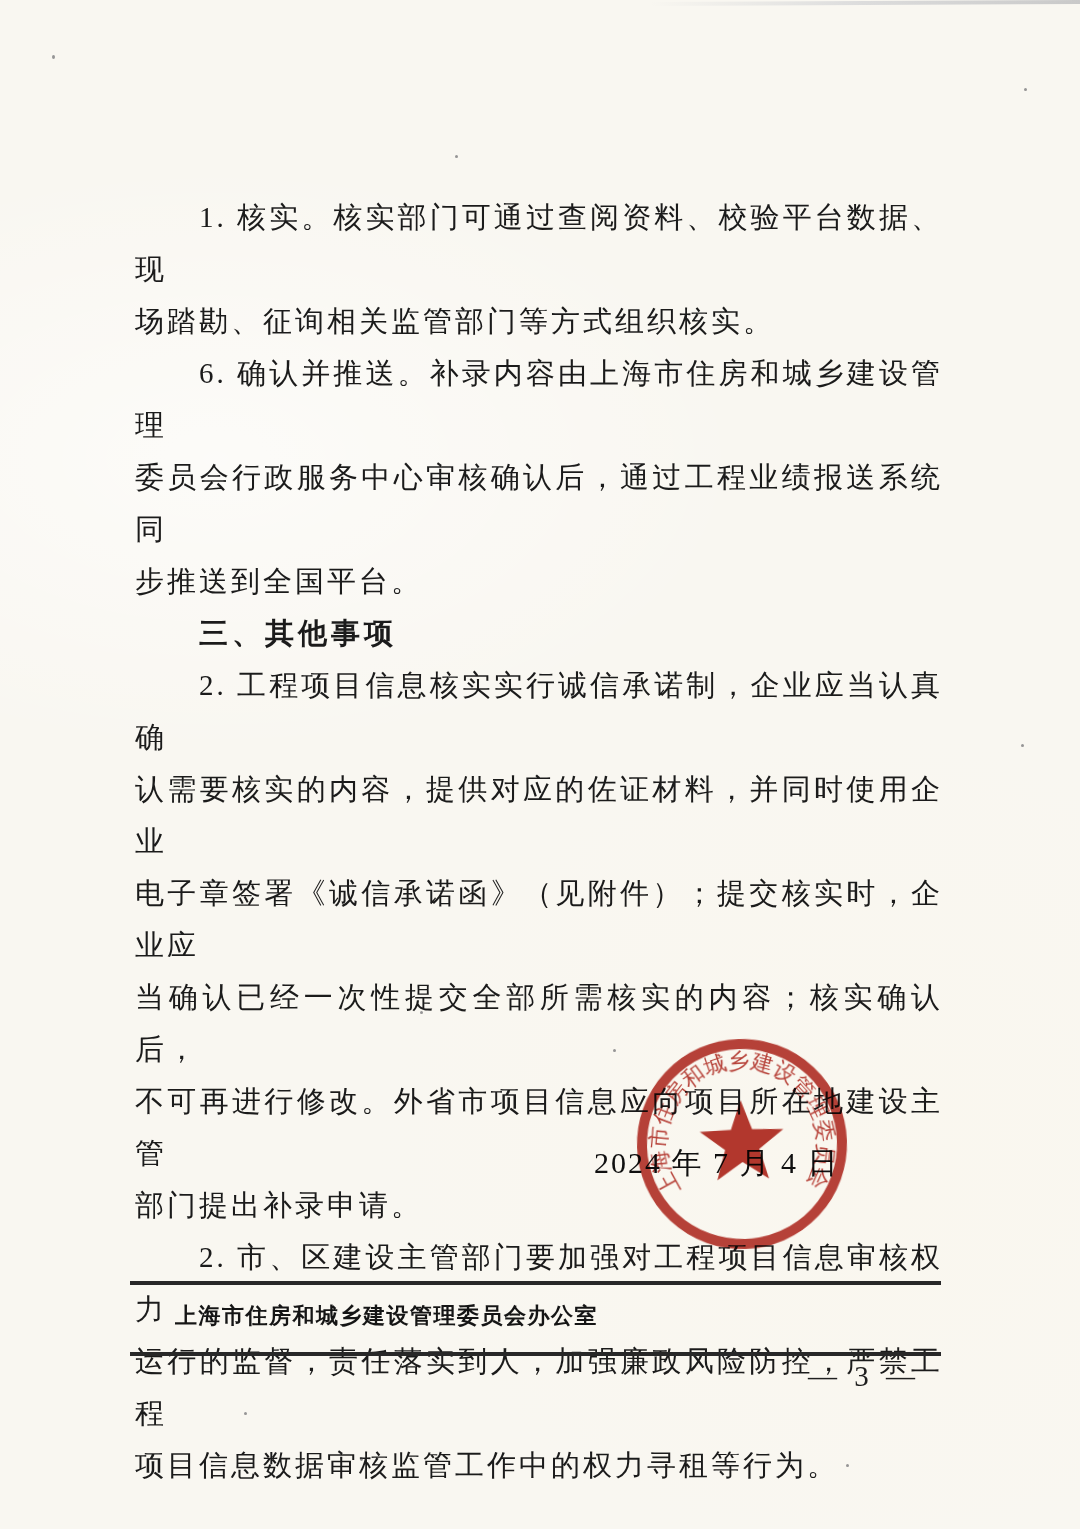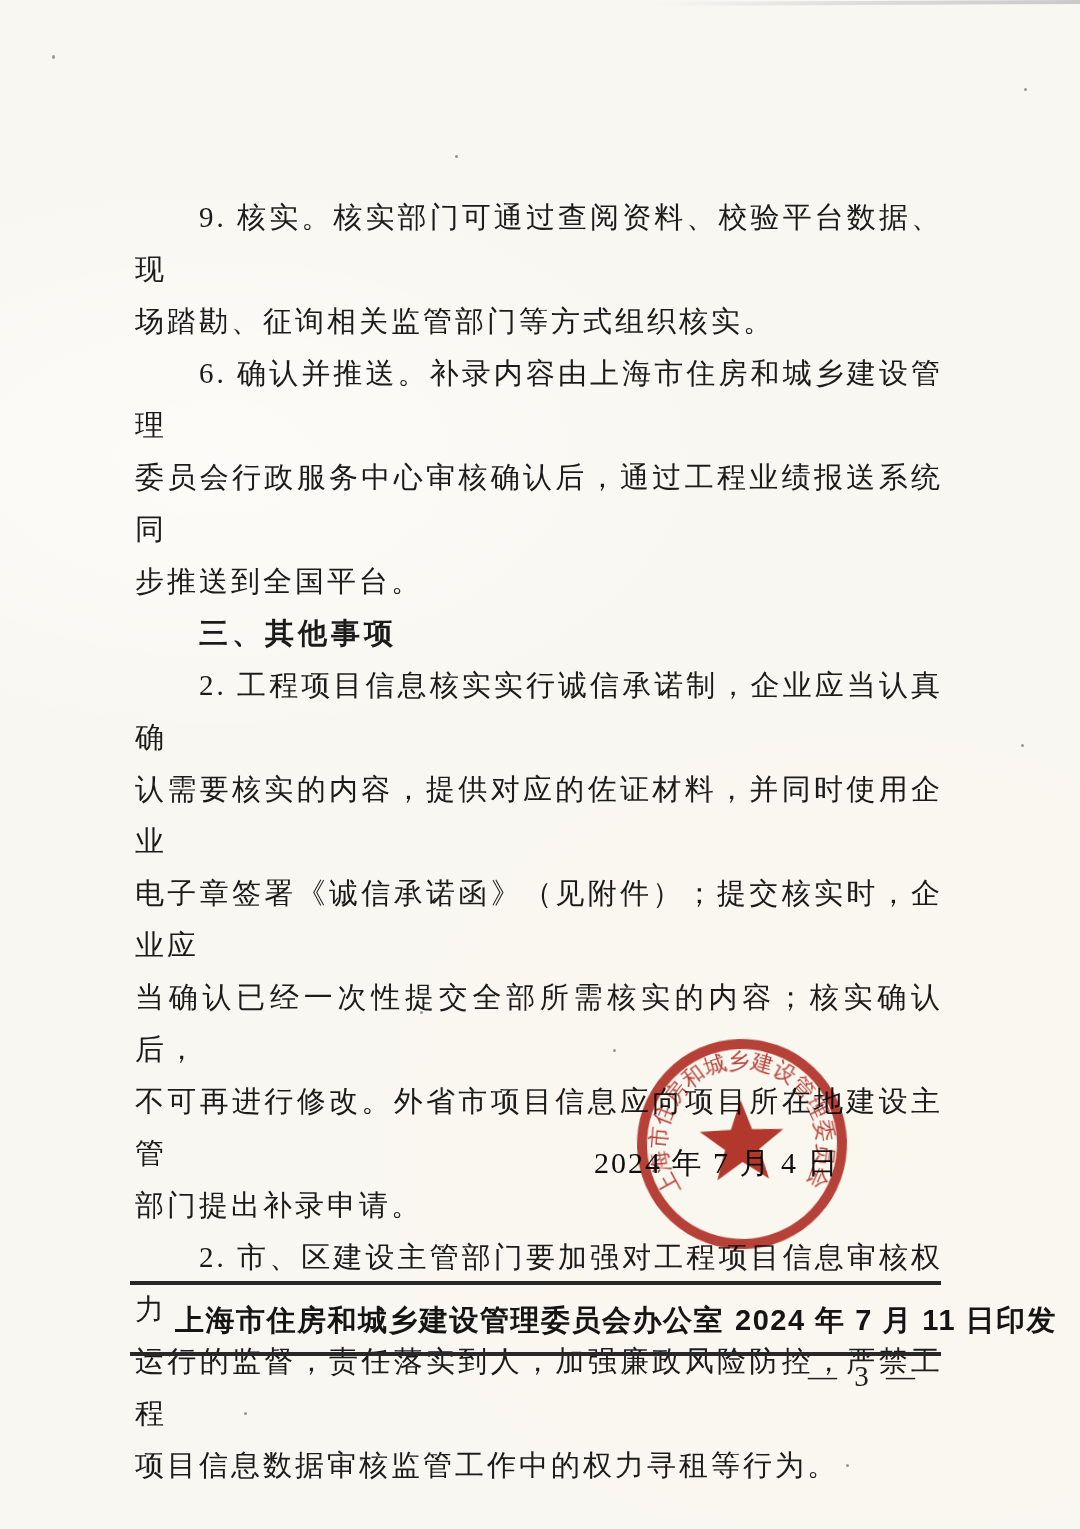--- a/index.html
+++ b/index.html
@@ -51,39 +51,38 @@
   }
 
   .footer-rule { position:absolute; left:130px; width:811px; height:4px; background:#282828; }
   .rule-top { top:1281px; }
   .rule-bottom { top:1352px; }
 
   .footer-row {
     position:absolute; left:175px; top:1301px; width:727px;
     display:flex; justify-content:space-between; align-items:center;
     font-family:"Liberation Sans","DejaVu Sans",sans-serif;
-    font-weight:700; font-size:29px; letter-spacing:1.5px; color:#151515;
+    font-weight:700; font-size:22px; letter-spacing:1.5px; color:#151515;
     white-space:nowrap;
-    gap:11px;
   }
 
   .page-number {
     position:absolute; left:808px; top:1360px;
     font-size:29px; letter-spacing:5px; color:#1f1f1f; white-space:nowrap;
   }
 </style>
 </head>
 <body>
 
 <div class="page">
 
   <div class="scan-edge"></div>
 
   <div class="body-text">
-    <p>9. 核实。核实部门可通过查阅资料、校验平台数据、现
+    <p>1. 核实。核实部门可通过查阅资料、校验平台数据、现
 场踏勘、征询相关监管部门等方式组织核实。</p>
     <p>6. 确认并推送。补录内容由上海市住房和城乡建设管理
 委员会行政服务中心审核确认后，通过工程业绩报送系统同
 步推送到全国平台。</p>
     <p class="heading">三、其他事项</p>
     <p>2. 工程项目信息核实实行诚信承诺制，企业应当认真确
 认需要核实的内容，提供对应的佐证材料，并同时使用企业
 电子章签署《诚信承诺函》（见附件）；提交核实时，企业应
 当确认已经一次性提交全部所需核实的内容；核实确认后，
 不可再进行修改。外省市项目信息应向项目所在地建设主管
@@ -101,21 +100,20 @@
     <path id="sealArc" d="M -62.3 43.6 A 76 76 0 1 1 62.3 43.6" fill="none"></path>
     <text fill="#b5342c" font-size="22" font-family="Liberation Sans, DejaVu Sans, sans-serif">
       <textPath href="#sealArc" startOffset="0">上海市住房和城乡建设管理委员会</textPath>
     </text>
     <polygon fill="#b12a20" points="0,-44 10.6,-14.6 41.8,-13.6 17.1,5.6 25.9,35.6 0,18 -25.9,35.6 -17.1,5.6 -41.8,-13.6 -10.6,-14.6"></polygon>
   </svg>
 
   <div class="footer-rule rule-top"></div>
   <div class="footer-row">
     <span>上海市住房和城乡建设管理委员会办公室</span>
-    <span>2024 年 7 月 11 日印发</span>
   </div>
   <div class="footer-rule rule-bottom"></div>
 
   <div class="page-number">— 3 —</div>
 
   <div>
     <span class="speck" style="left:52px;  top:55px;"></span>
     <span class="speck" style="left:455px; top:155px; height:3px;"></span>
     <span class="speck" style="left:1024px;top:88px;  height:3px;"></span>
     <span class="speck" style="left:613px; top:1049px;height:3px;"></span>

